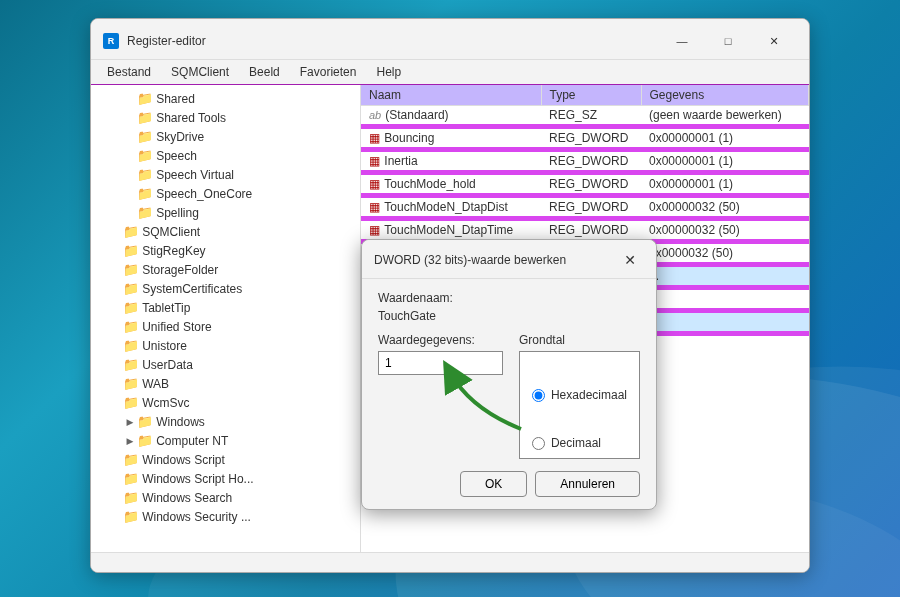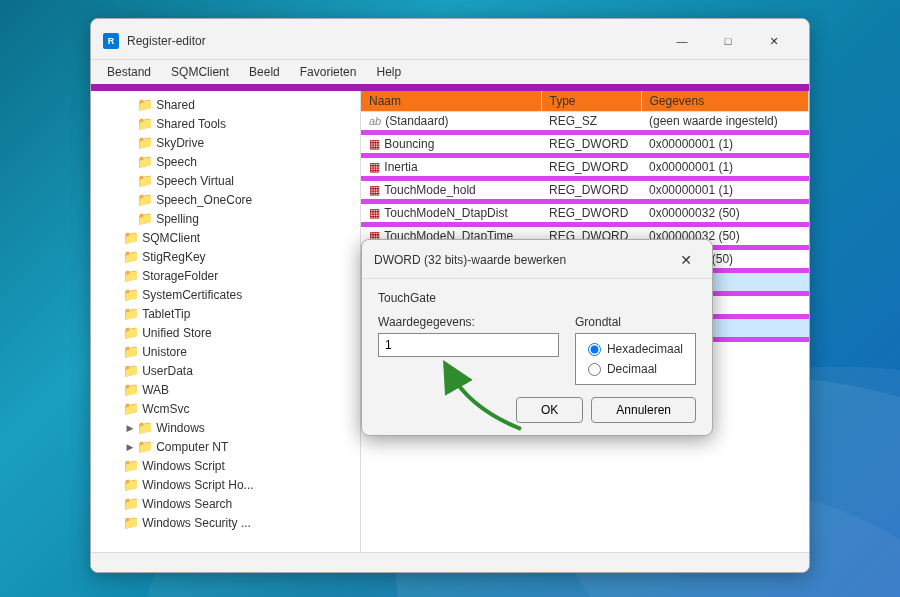--- a/index.html
+++ b/index.html
@@ -80,21 +80,21 @@
       color: #333;
       display: flex;
       align-items: center;
       justify-content: center;
     }
     
     .menu-bar {
       display: flex;
       padding: 2px 8px;
       background: #f3f3f3;
-      border-bottom: 7px solid #a21caf;
+      border-bottom: 1px solid #a21caf;
       gap: 4px;
     }
     .menu-item {
       padding: 3px 8px;
       cursor: pointer;
       border-radius: 3px;
       font-size: 12px;
       color: #333;
     }
     
@@ -146,21 +146,21 @@
     .reg-content {
       flex: 1;
       background: white;
       overflow-y: auto;
     }
     .reg-table {
       width: 100%;
       border-collapse: collapse;
     }
     .reg-table thead tr {
-      background: #f97316;
+      background: #c4b5fd;
       border-bottom: 1px solid #ddd;
     }
     .reg-table th {
       text-align: left;
       padding: 3px 8px;
       font-weight: normal;
       font-size: 12px;
       color: #333;
       border-right: 1px solid #ddd;
     }
@@ -182,21 +182,21 @@
     
     .dialog-overlay {
       position: absolute;
       top: 0; left: 0; right: 0; bottom: 0;
       z-index: 20;
     }
     .dialog {
       position: absolute;
       top: 220px;
       left: 270px;
-      width: 352px;
+      width: 296px;
       background: #f3f3f3;
       border: 1px solid #aaa;
       border-radius: 8px;
       box-shadow: 0 4px 20px rgba(0,0,0,0.4);
     }
     .dialog-title-bar {
       display: flex;
       align-items: center;
       padding: 8px 12px 6px 12px;
       border-bottom: 1px solid #ddd;
@@ -263,20 +263,21 @@
       margin-bottom: 4px;
       color: #333;
     }
     .radio-item {
       display: flex;
       align-items: center;
       gap: 6px;
       font-size: 12px;
       color: #333;
       cursor: pointer;
+      margin-top: 28px;
     }
     .dialog-buttons {
       display: flex;
       justify-content: flex-end;
       gap: 8px;
       margin-top: 12px;
     }
     .dialog-btn {
       padding: 5px 24px;
       font-size: 12px;
@@ -467,21 +468,21 @@
           <tr>
             <th style="width:180px;">Naam</th>
             <th style="width:100px;">Type</th>
             <th>Gegevens</th>
           </tr>
         </thead>
         <tbody id="reg-table-body">
         <tr>
     <td><span style="color:#888;font-size:11px;font-style:italic;margin-right:4px;">ab</span>(Standaard)</td>
     <td>REG_SZ</td>
-    <td>(geen waarde ingesteld)</td>
+    <td>(geen waarde bewerken)</td>
   </tr>
             <tr>
     <td><span style="color:#aa0000;font-size:12px;margin-right:4px;">▦</span>Bouncing</td>
     <td>REG_DWORD</td>
     <td>0x00000001 (1)</td>
   </tr>
             <tr>
     <td><span style="color:#aa0000;font-size:12px;margin-right:4px;">▦</span>Inertia</td>
     <td>REG_DWORD</td>
     <td>0x00000001 (1)</td>
@@ -530,20 +531,21 @@
     <span></span>
   </div>
 
   <div class="dialog-overlay">
     <div class="dialog">
       <div class="dialog-title-bar">
         <span class="dialog-title-text">DWORD (32 bits)-waarde bewerken</span>
         <button class="dialog-close">✕</button>
       </div>
       <div class="dialog-body">
+        <div class="dialog-label">Waardenaam:</div>
         <div class="dialog-value-name">TouchGate</div>
         <div class="dialog-row">
           <div class="dialog-input-group">
             <div class="dialog-label">Waardegegevens:</div>
             <input class="dialog-input" type="text" value="1" style="">
           </div>
           <div>
             <div class="dialog-radio-group-label">Grondtal</div>
             <div class="dialog-radio-group">
               <label class="radio-item">

